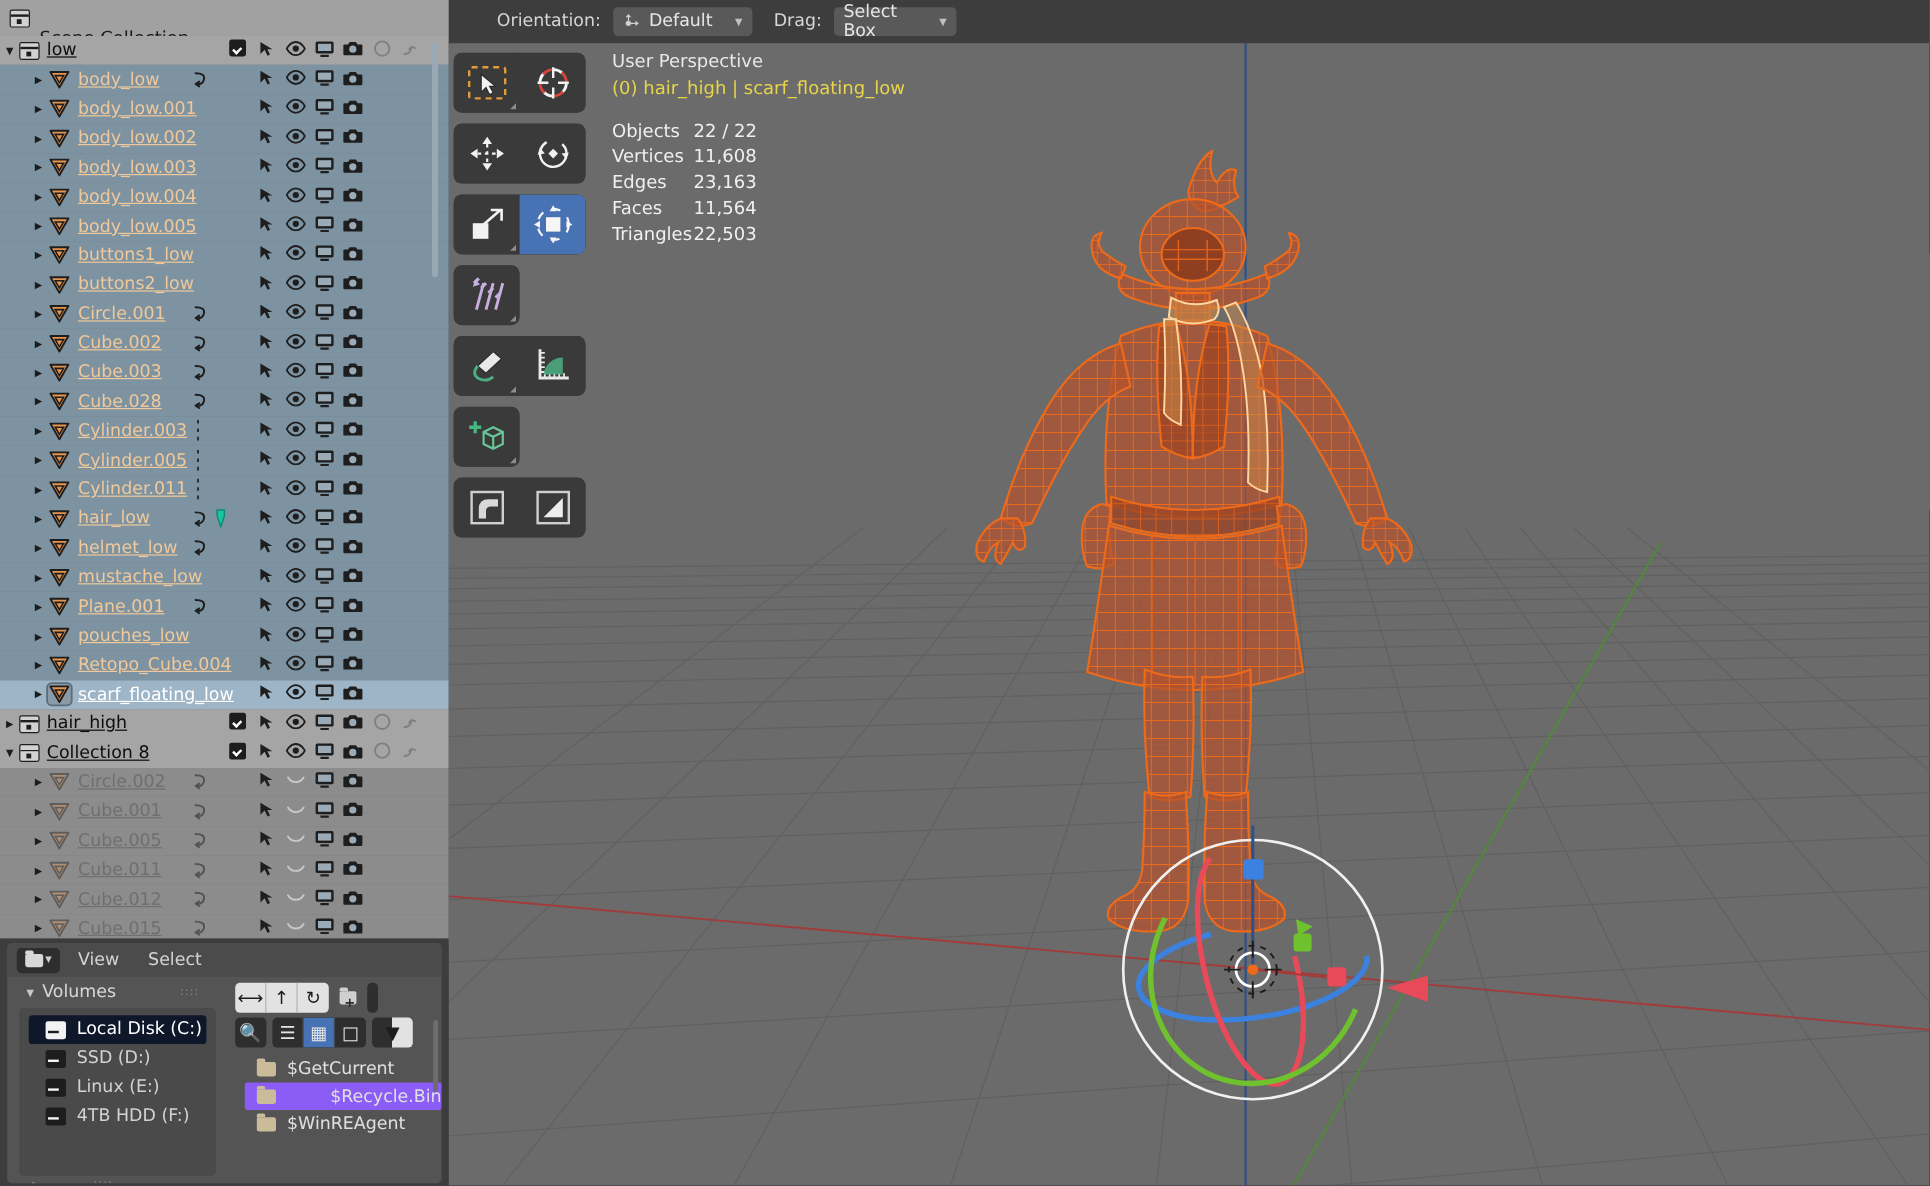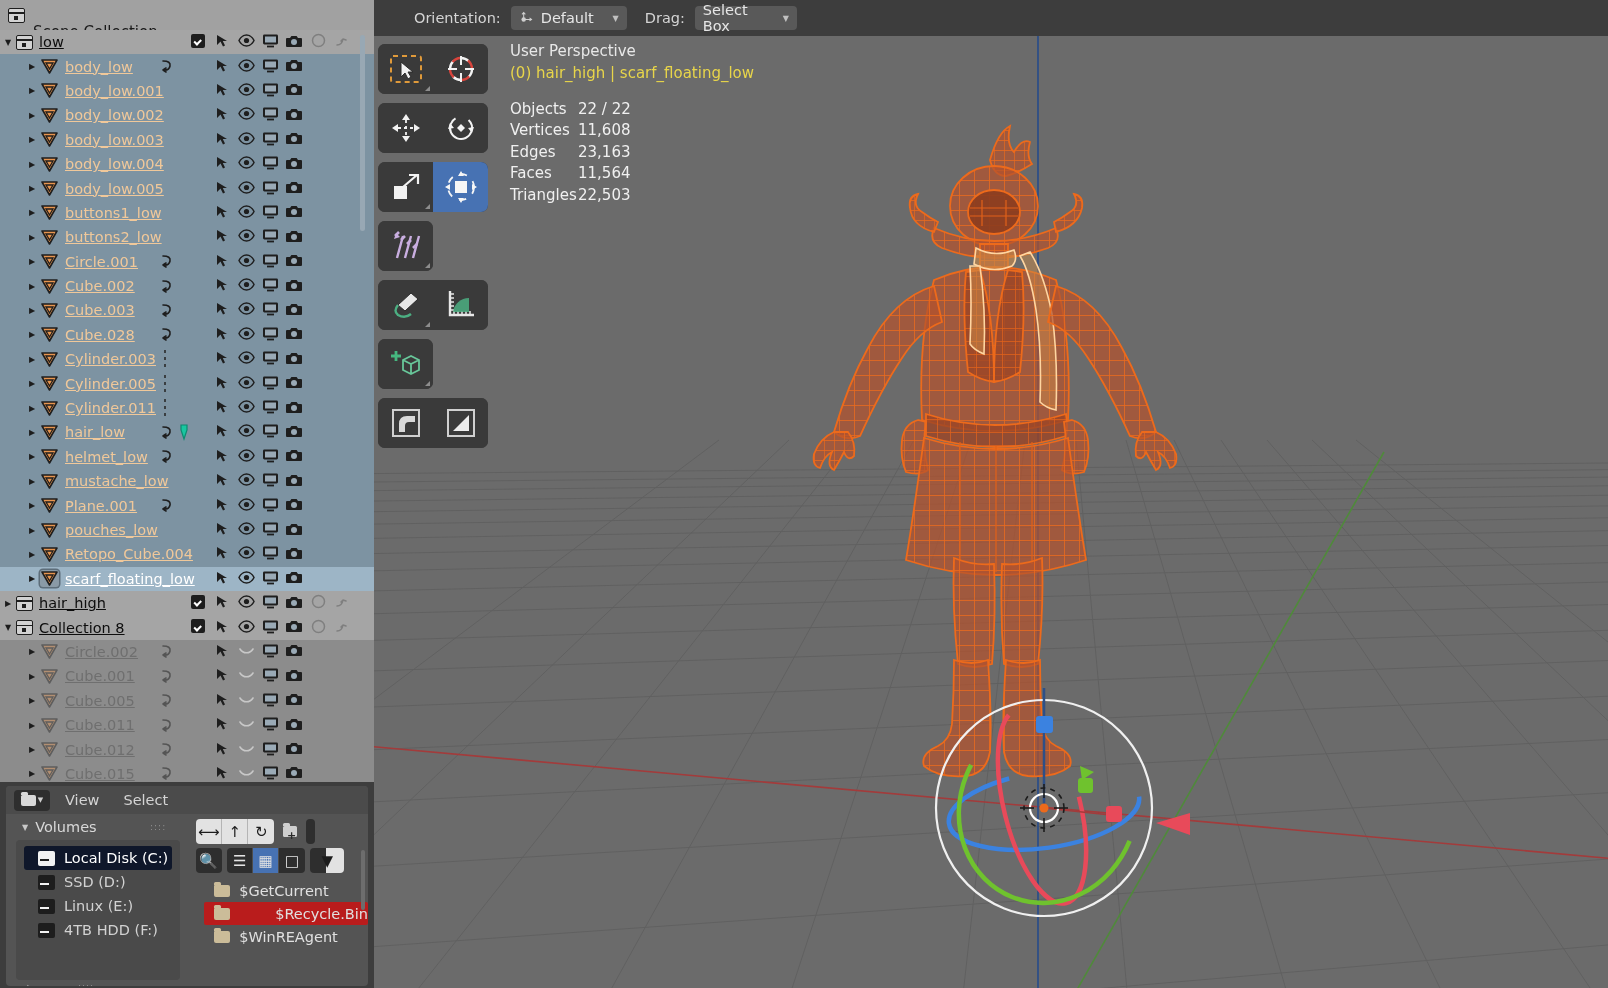--- a/index.html
+++ b/index.html
@@ -162,21 +162,21 @@
   }
   .nf-plus { position: absolute; right: 1px; top: 3px; font-size: 11px; color: #2a2a2a; font-weight: bold; }
   .pill { width: 9px; height: 25px; background: #2e2e2e; border-radius: 4px; }
   .half-pill {
     width: 34px; height: 25px; border-radius: 4px;
     background: linear-gradient(90deg, #2e2e2e 0 48%, #e2e2e2 48% 100%);
     display: flex; align-items: center; justify-content: center;
   }
   .fb-files { padding: 6px 0 0 26px; }
   .fb-file { display: flex; align-items: center; gap: 9px; height: 23px; font-size: 14.5px; color: #e0e0e0; }
-  .fb-file.hl { background: #b91c1c; margin-left: -10px; padding-left: 10px; border-radius: 2px; gap: 45px; }
+  .fb-file.hl { background: #8b5cf6; margin-left: -10px; padding-left: 10px; border-radius: 2px; gap: 45px; }
   .fico {
     width: 16px; height: 12px; flex: 0 0 16px; background: #cbbc99; border-radius: 1px 2px 2px 2px;
     position: relative;
   }
   .fico::before {
     content: ""; position: absolute; left: 0; top: -3px; width: 7px; height: 3px;
     background: #cbbc99; border-radius: 1.5px 1.5px 0 0;
   }
   .fb-vscroll {
     position: absolute; right: 3px; top: 36px; width: 4px; height: 60px;

